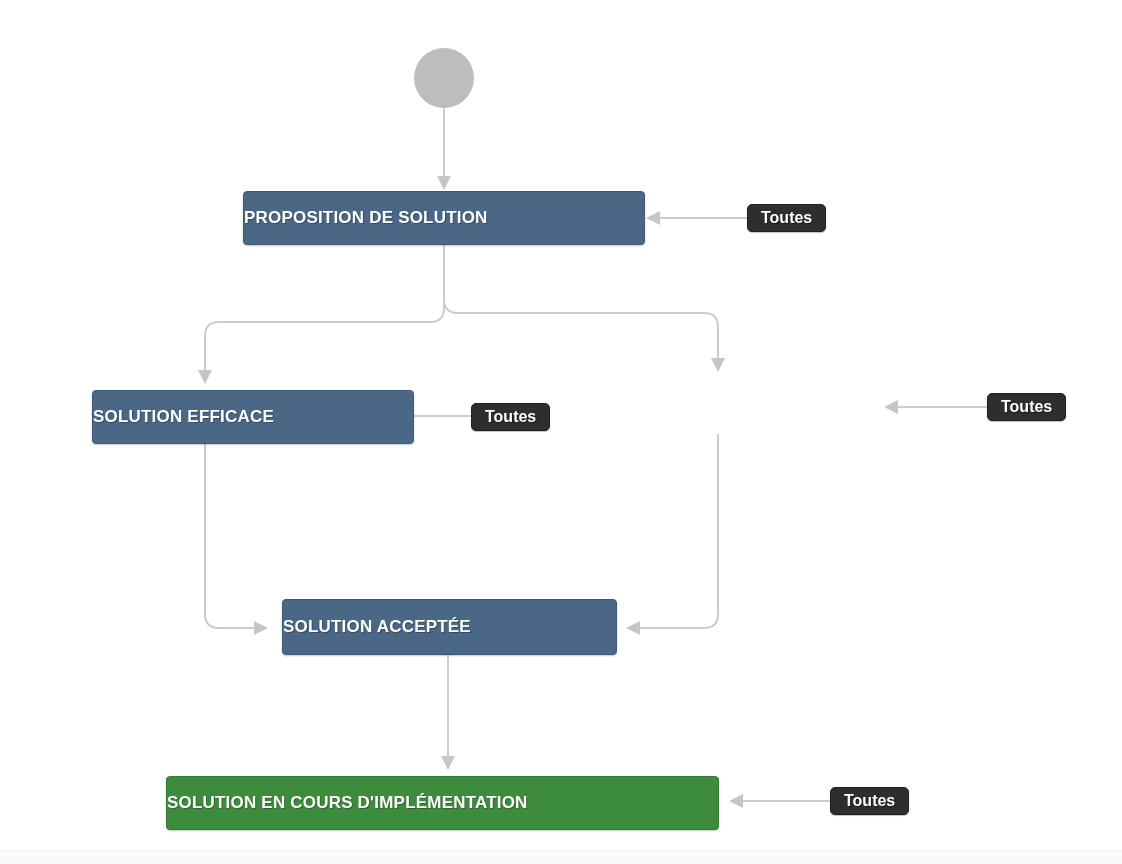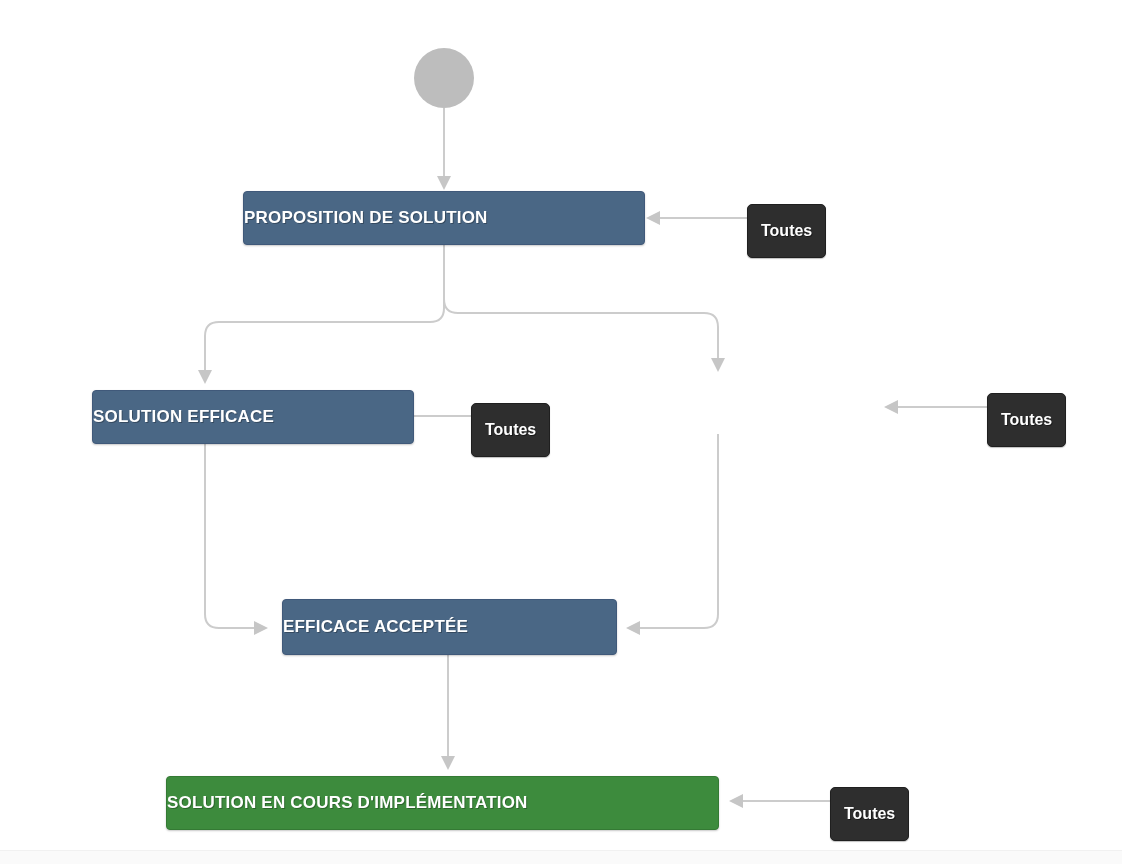--- a/index.html
+++ b/index.html
@@ -46,21 +46,21 @@
   .n-acceptee{left:282px;top:599px;width:333px;height:54px;}
   .n-implementation{left:166px;top:776px;width:551px;height:52px;}
   .transition-label{
     position:absolute;
     background:#2e2e2e;
     border:1px solid #1f1f1f;
     border-radius:5px;
     color:#ffffff;
     font-weight:bold;
     font-size:16px;
-    padding:17px 13px;
+    padding:4px 13px;
     text-shadow:1px 1px 0 rgba(0,0,0,0.45);
     box-shadow:0 1px 1px rgba(0,0,0,0.25);
     white-space:nowrap;
     cursor:pointer;
   }
   .t1{left:747px;top:204px;}
   .t2{left:471px;top:403px;}
   .t3{left:987px;top:393px;}
   .t4{left:830px;top:787px;}
   .bottom-strip{
@@ -111,21 +111,21 @@
   <div class="status-node status-blue n-proposition">
     <span>PROPOSITION DE SOLUTION</span>
   </div>
 
   <div class="status-node status-blue n-efficace">
     <span>SOLUTION EFFICACE</span>
   </div>
 
 
   <div class="status-node status-blue n-acceptee">
-    <span>EFFICACE ACCEPTÉE</span>
+    <span>SOLUTION ACCEPTÉE</span>
   </div>
 
   <div class="status-node status-green n-implementation">
     <span>SOLUTION EN COURS D'IMPLÉMENTATION</span>
   </div>
 
   <div class="transition-label t1">Toutes</div>
 
   <div class="transition-label t2">Toutes</div>
 

